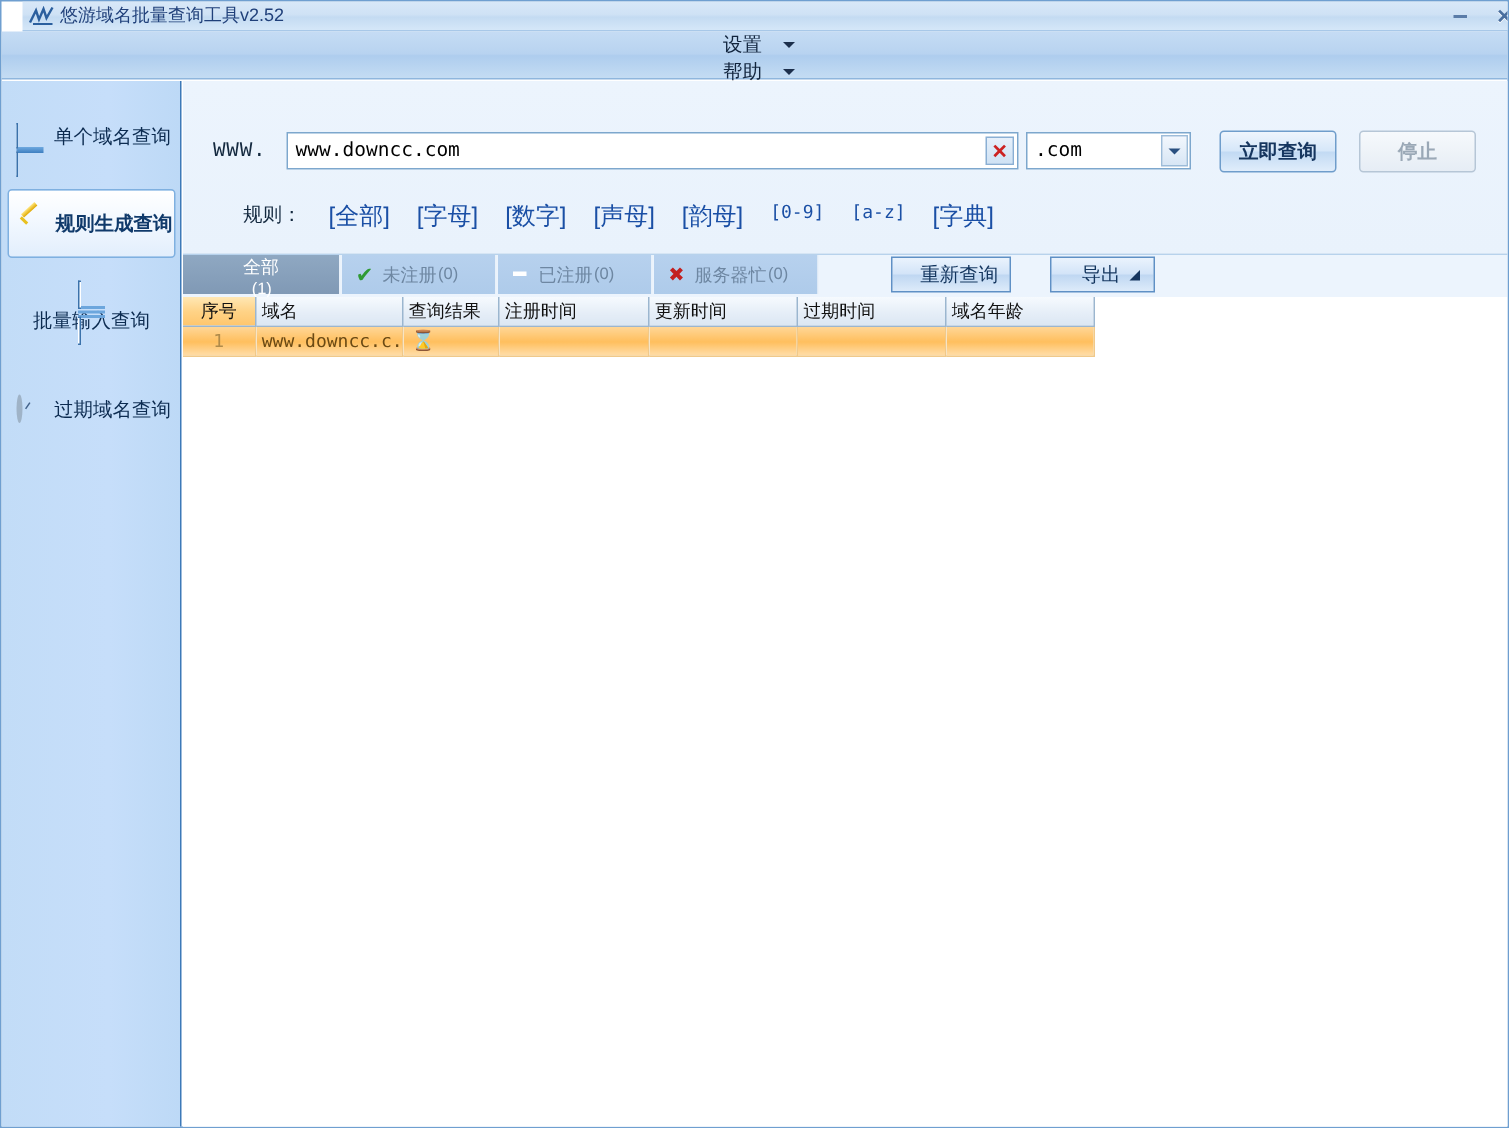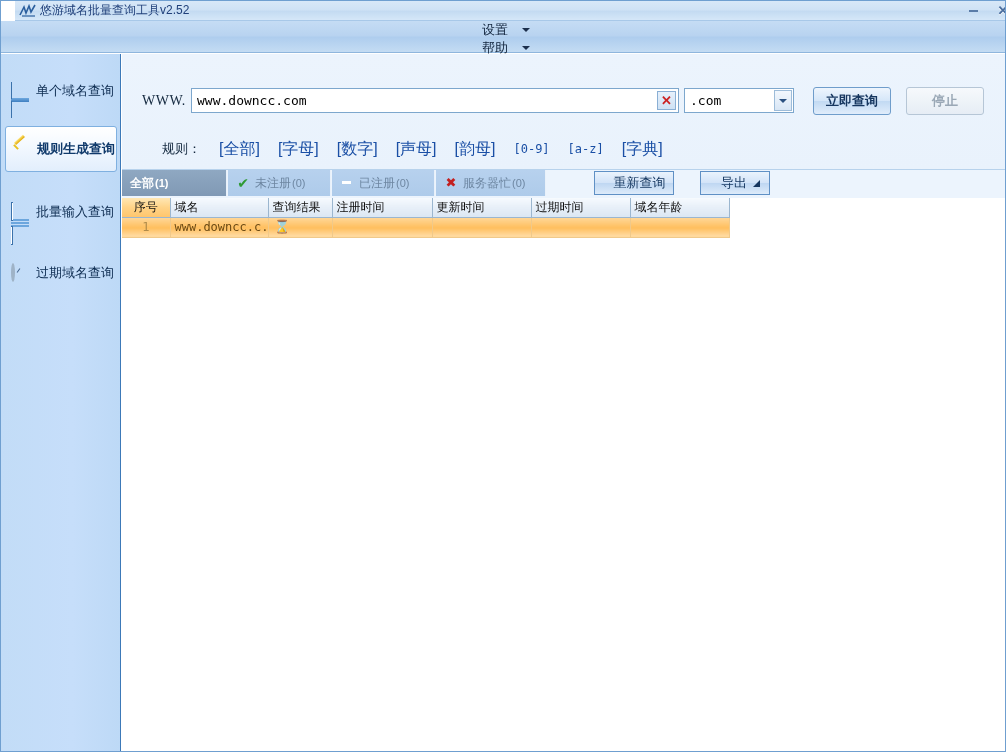--- a/index.html
+++ b/index.html
@@ -251,21 +251,21 @@
     background: linear-gradient(to bottom, #ecf4fd 0%, #e9f2fc 100%);
     border-bottom: 1px solid #b7d2ec;
     box-sizing: border-box;
   }
   #www-label {
     position: absolute;
     left: 20px; top: 39px;
     font-size: 14px;
     color: #14293f;
     letter-spacing: 0.5px;
-    font-family: Liberation Serif, serif;
+    font-family: Liberation Mono, monospace;
   }
   #domain-field {
     position: absolute;
     left: 69px; top: 34px;
     width: 488px;
     height: 25px;
     background: #ffffff;
     border: 1px solid #7da7cd;
     box-sizing: border-box;
     display: flex;
@@ -362,21 +362,20 @@
     background: linear-gradient(to bottom, #f6f9fc 0%, #eef3f8 50%, #e6edf5 100%);
     border-color: #b6c6d6;
     color: #9aa8b6;
   }
   #rules-row {
     position: absolute;
     left: 0; top: 80px;
     width: 883px;
     height: 30px;
     display: flex;
-    align-items: center;
   }
   #rules-label {
     margin-left: 40px;
     font-size: 13px;
     color: #13283e;
     white-space: nowrap;
   }
   .rule-link {
     margin-left: 18px;
     font-size: 16px;
@@ -407,21 +406,22 @@
     box-sizing: border-box;
     font-size: 12px;
     cursor: default;
     background: linear-gradient(to bottom, #b7d1ee 0%, #aecbea 100%);
     color: #6e87a2;
     border-right: 1px solid #e9f1fa;
   }
   .tab.active {
     background: linear-gradient(to bottom, #8fa8c2 0%, #8099b5 100%);
     color: #ffffff;
-    font-weight: bold;
+    font-weight: normal;
+    flex-direction: column;
   }
   .tab .t-icon {
     width: 14px;
     height: 14px;
     margin-right: 5px;
     flex: none;
     position: relative;
   }
   .tab .t-count {
     margin-left: 1px;
@@ -583,21 +583,21 @@
     <div class="side-item" style="top:14px;">
       <span class="s-icon"><span class="ic-window"></span></span>
       <span class="s-label">单个域名查询</span>
     </div>
 
     <div class="side-item selected" style="top:72px;">
       <span class="s-icon"><span class="ic-check"></span></span>
       <span class="s-label">规则生成查询</span>
     </div>
 
-    <div class="side-item" style="top:135px;">
+    <div class="side-item" style="top:135px;flex-direction:column;">
       <span class="s-icon"><span class="ic-lines"><span></span><span></span><span></span></span></span>
       <span class="s-label">批量输入查询</span>
     </div>
 
     <div class="side-item" style="top:196px;">
       <span class="s-icon"><span class="ic-clock"></span></span>
       <span class="s-label">过期域名查询</span>
     </div>
 
   </div>

